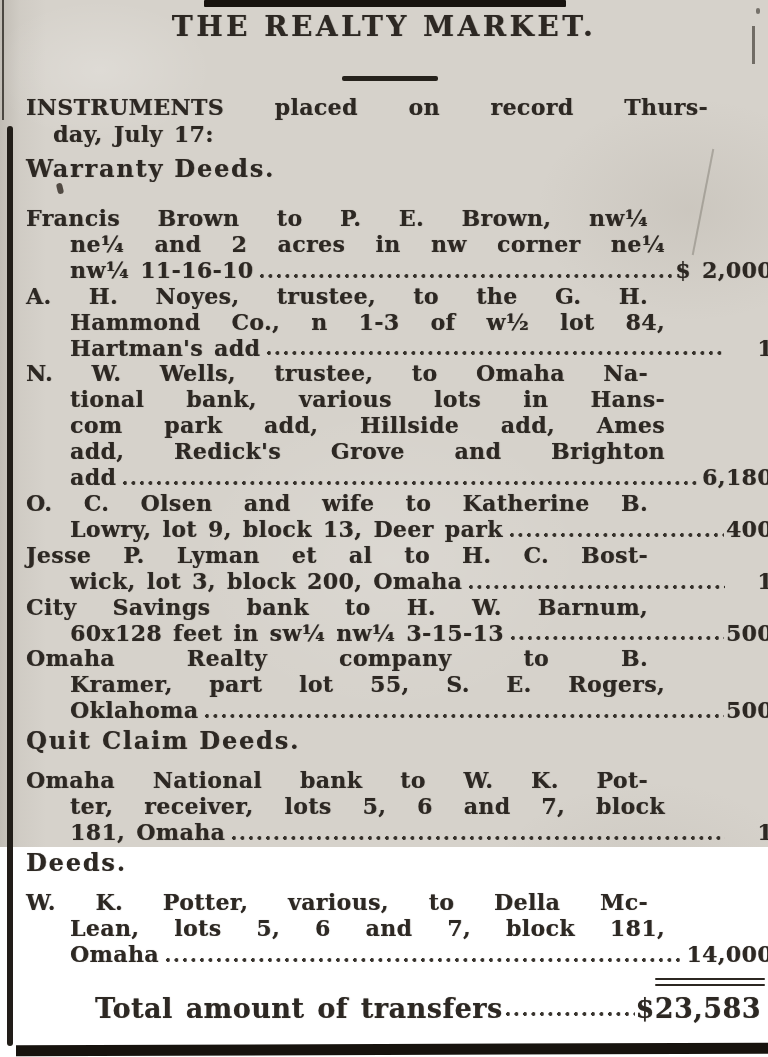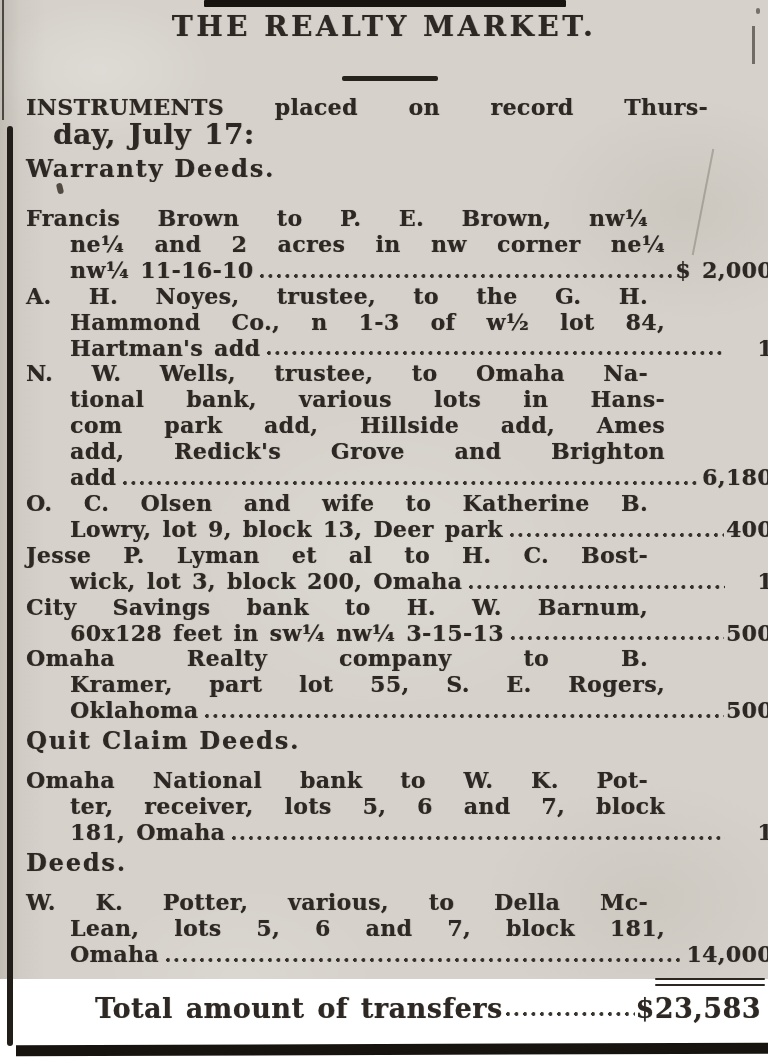--- a/index.html
+++ b/index.html
@@ -1,18 +1,18 @@
 <!DOCTYPE html>
 <html><head>
 <meta charset="utf-8">
 <style>
   html,body{margin:0;padding:0;}
   body{width:768px;height:1057px;overflow:hidden;}
   .page{
-    position:relative;width:768px;height:979px;
+    position:relative;width:768px;height:847px;
     font-family:"DejaVu Serif", serif;
     font-weight:700;
     color:#2d2823;
     background:
       radial-gradient(160px 100px at 100px 70px, rgba(255,255,255,.20), transparent 70%),
       radial-gradient(220px 160px at 690px 210px, rgba(110,100,85,.10), transparent 70%),
       radial-gradient(280px 220px at 390px 560px, rgba(255,255,255,.13), transparent 70%),
       radial-gradient(240px 170px at 650px 900px, rgba(110,100,85,.09), transparent 70%),
       radial-gradient(200px 140px at 240px 980px, rgba(255,255,255,.10), transparent 70%),
       linear-gradient(90deg, rgba(95,88,76,.18) 0px, rgba(95,88,76,.05) 20px, rgba(95,88,76,0) 46px),
@@ -23,21 +23,21 @@
 
   .title{
     width:716px;text-align:center;
     font-size:28px;line-height:34px;letter-spacing:3.5px;
     margin-top:10px;white-space:nowrap;
   }
   .divider{width:96px;height:5px;background:#26221c;margin:32px 0 0 316px;border-radius:2px;}
 
   .intro{margin:0;}
   .intro1{margin-top:13px;width:682px;font-size:22px;line-height:27px;letter-spacing:.4px;word-spacing:3px;text-align:justify;text-align-last:justify;}
-  .intro2{width:600px;margin-left:27px;font-size:28px;line-height:27px;letter-spacing:.4px;word-spacing:3px;}
+  .intro2{width:600px;margin-left:27px;font-size:22px;line-height:27px;letter-spacing:.4px;word-spacing:3px;}
 
   .section-heading{
     width:712px;text-align:left;
     font-size:24px;line-height:30px;letter-spacing:1.8px;
     margin:2px 0 12px 0;
   }
   #sections .section-heading:first-child{margin:6px 0 22px 0;}
 
   .entry{margin:0;}
   .line{font-size:22px;line-height:25.9px;letter-spacing:.4px;word-spacing:3px;width:622px;}

